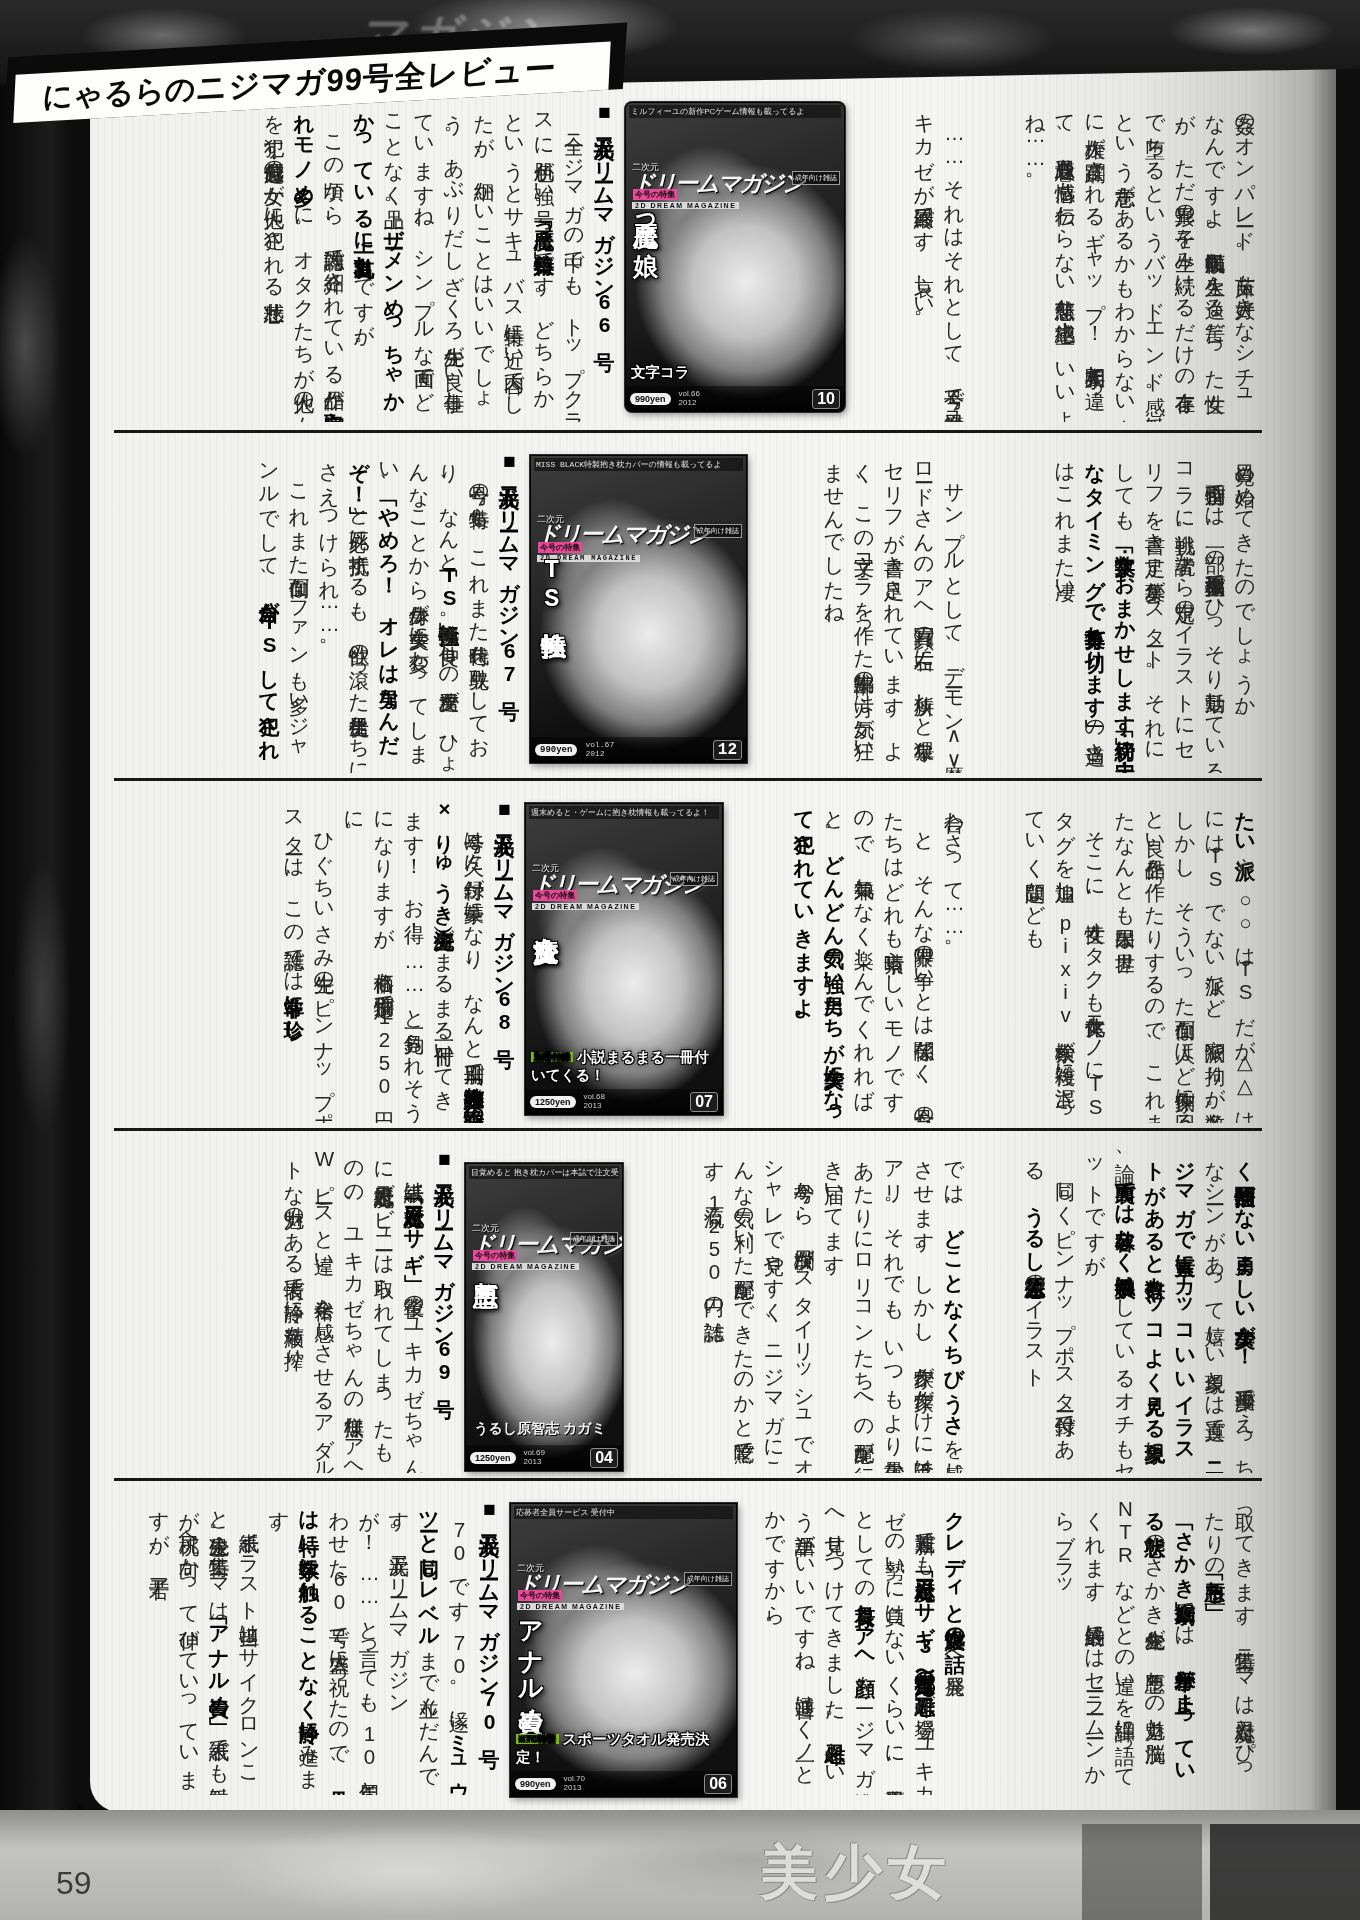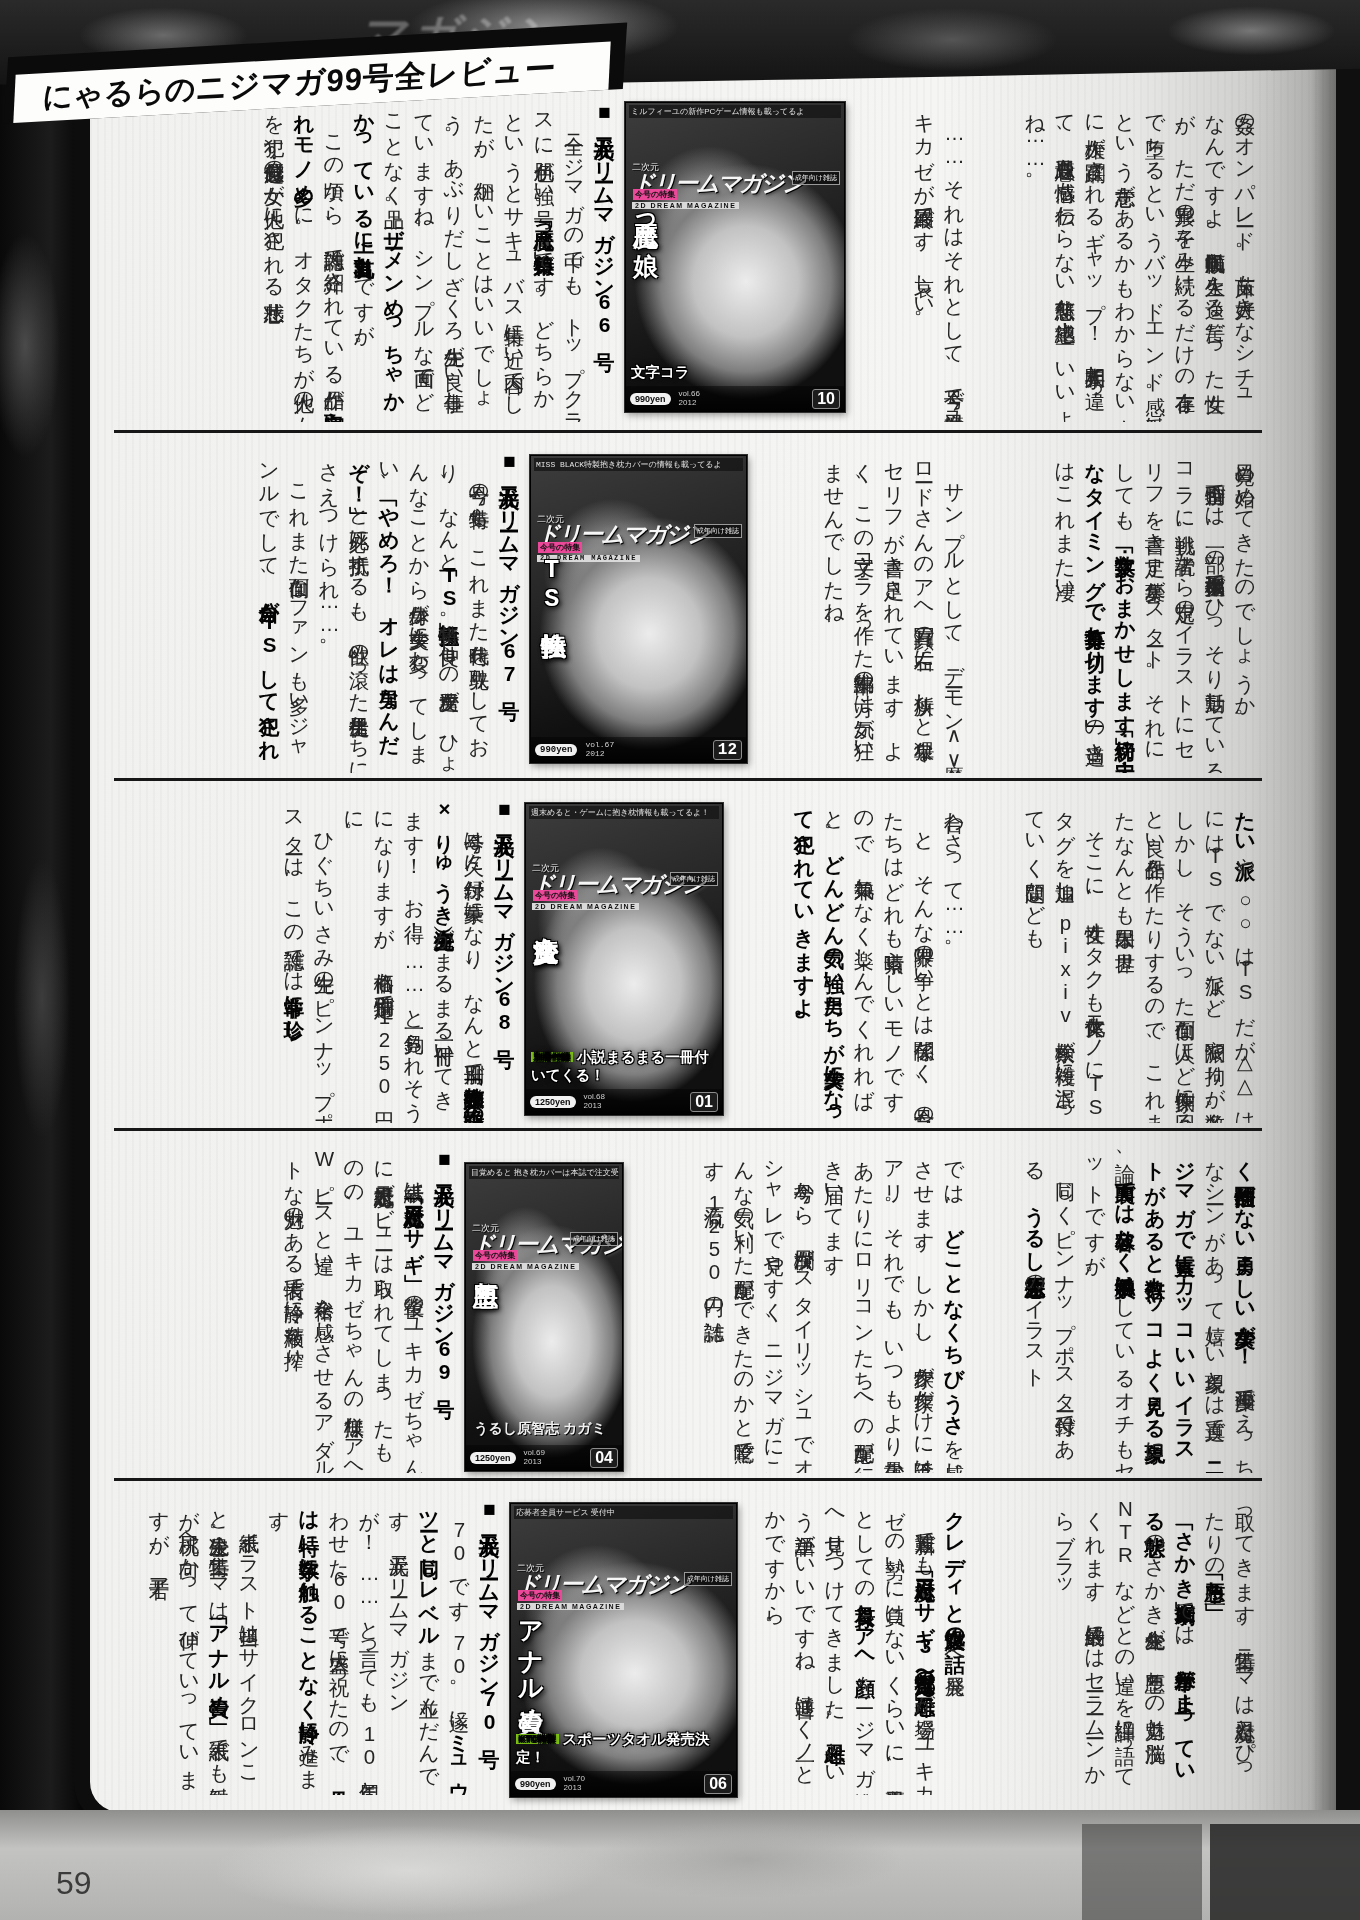--- a/index.html
+++ b/index.html
@@ -86,21 +86,21 @@
   .block-mid{}
   .block-left{left:0;}
   .r0 .block-mid{left:741px;width:114px;} .r0 .block-left{width:505px;}
   .r1 .block-mid{left:645px;width:210px;} .r1 .block-left{width:410px;}
   .r2 .block-mid{left:617px;width:238px;} .r2 .block-left{width:405px;}
   .r3 .block-mid{left:517px;width:338px;} .r3 .block-left{width:345px;}
   .r4 .block-mid{left:630px;width:226px;} .r4 .block-left{width:390px;}
   
   .cover{position:absolute;background:#0c0c0c;border:1px solid #000;overflow:hidden;color:#fff;
     box-shadow:0 0 0 1px #2e2e2e,2px 3px 7px rgba(0,0,0,.4);}
-  .r0 .cover{left:511px;top:18px;width:218px;height:308px;}
+  .r0 .cover{left:511px;top:18px;width:218px;height:308px;border-radius:7px;}
   .r1 .cover{left:416px;top:22px;width:215px;height:306px;font-family:Liberation Mono, monospace;}
   .r2 .cover{left:411px;top:22px;width:196px;height:310px;}
   .r3 .cover{left:351px;top:32px;width:156px;height:306px;}
   .r4 .cover{left:396px;top:22px;width:225px;height:292px;}
   .cv-art{position:absolute;inset:0;
     background:
       radial-gradient(ellipse 60% 45% at 55% 58%, #ececec 0%, #c2c2c2 40%, #7e7e7e 65%, transparent 85%),
       radial-gradient(ellipse 40% 30% at 38% 38%, #d9d9d9 0%, transparent 80%),
       linear-gradient(160deg,#3d3d3d,#101010 75%);}
   .cv-topline{position:absolute;top:2px;left:3px;right:3px;font-size:8px;color:#e3e3e3;
@@ -125,20 +125,21 @@
   .cv-vol{font-size:8px;color:#cfcfcf;line-height:1.1;white-space:nowrap;}
   .cv-month{margin-left:auto;font-size:16px;font-weight:900;color:#fff;background:#1c1c1c;border:1px solid #8d8d8d;border-radius:3px;padding:0 4px;}
 </style>
 </head>
 <body>
 
 <div class="lstrip"></div>
 <div class="bstrip">
   <div class="dark-thumb t2"></div>
   <div class="dark-thumb t1"></div>
+  <span class="bstrip-ghost">美少女</span>
 </div>
 <span class="page-num">59</span>
 
 <div class="page">
   <div class="page-edge"></div>
   <div id="rows">
   <div class="row r0">
     <div class="vblock block-left"><span class="h">■二次元ドリームマガジン66号</span><span>
 　全ニジマガの中でも、トップクラスに肌色が強い号。</span><span class="b">「悪魔っ娘」特集</span><span>です。どちらかというとサキュバス特集に近い内容でしたが、細かいことはいいでしょう。あぶりだしざくろ先生が良い仕事していますね。シンプルな画面でどことなく上品。</span><span class="b">ザーメンめっちゃかかっている上に乳首丸出し</span><span>ですが。
 　この頃から、雑誌内で紹介されている作品が</span><span class="b">寝取られモノ多め</span><span>に。オタクたちが他人の女を犯す優越感・自分の女が他人に犯される悲壮感</span></div>
@@ -218,21 +219,21 @@
         <span class="cv-featlabel">今号の特集</span>
         <span class="cv-feature">魔法少女</span>
       </div>
       <div class="cv-promo">
         <span class="cv-badge">別冊付録</span><span>小説まるまる一冊付いてくる！</span>
       </div>
 
       <div class="cv-bottom">
         <span class="cv-price">1250yen</span>
         <span class="cv-vol"><span>vol.68</span><br><span>2013</span></span>
-        <span class="cv-month">01</span>
+        <span class="cv-month">07</span>
       </div>
     </div>
     <div class="vblock block-mid"><span>合わさって……。
 　と、そんな界隈の争いとは関係なく、今号の作品たちはどれも素晴らしいモノですので、気兼ねなく楽しんでくれればと。</span><span class="b">どんどん気の強い男たちが美少女になって犯されていきますよ。</span></div>
     <div class="vblock block-right"><span class="b">たい派</span><span>や、○○はTSだが△△は正確にはTSでない派など、派閥や拘りが多数。しかし、そういった面倒な人ほど作家側に回ると良い作品を作ったりするので、これまたなんとも因果な世界。
 　そこに、女性オタクも女体化モノにTSタグを追加し、pixiv検索が複雑に混ざっていく問題なども</span></div>
   </div>
 
   <div class="row r3">
     <div class="vblock block-left"><span class="h">■二次元ドリームマガジン69号</span><span>

